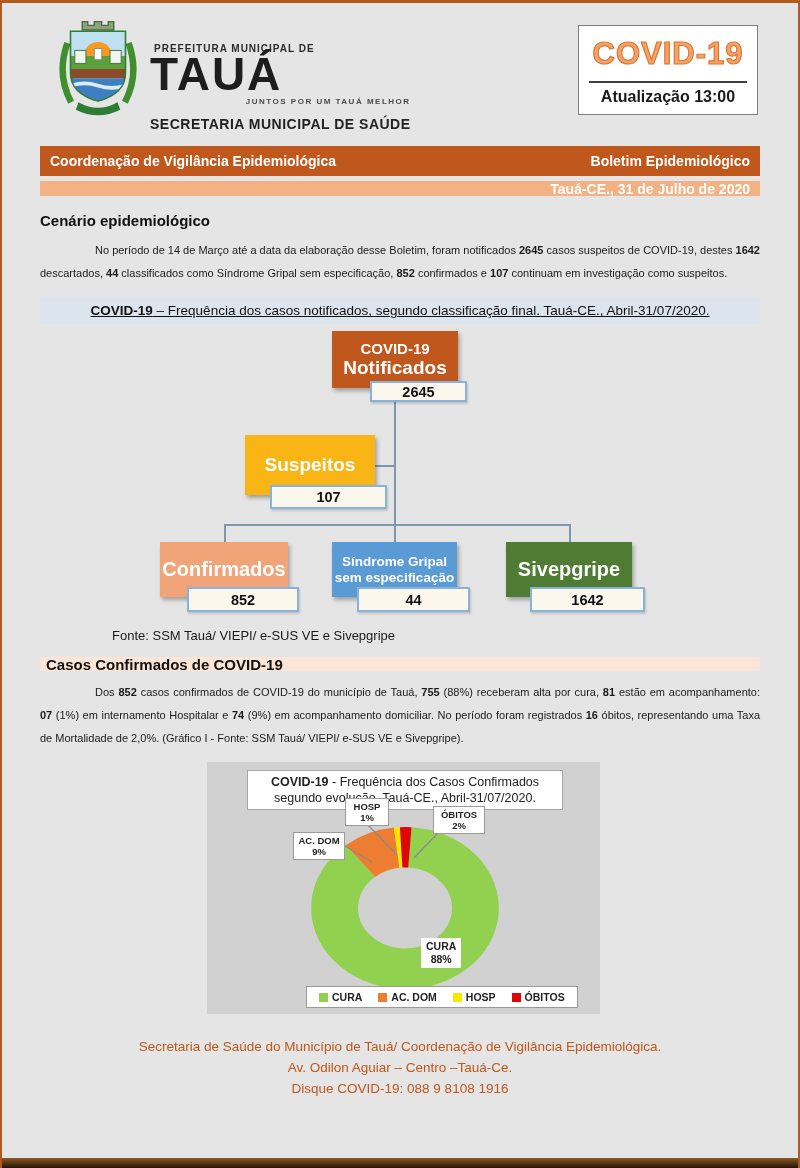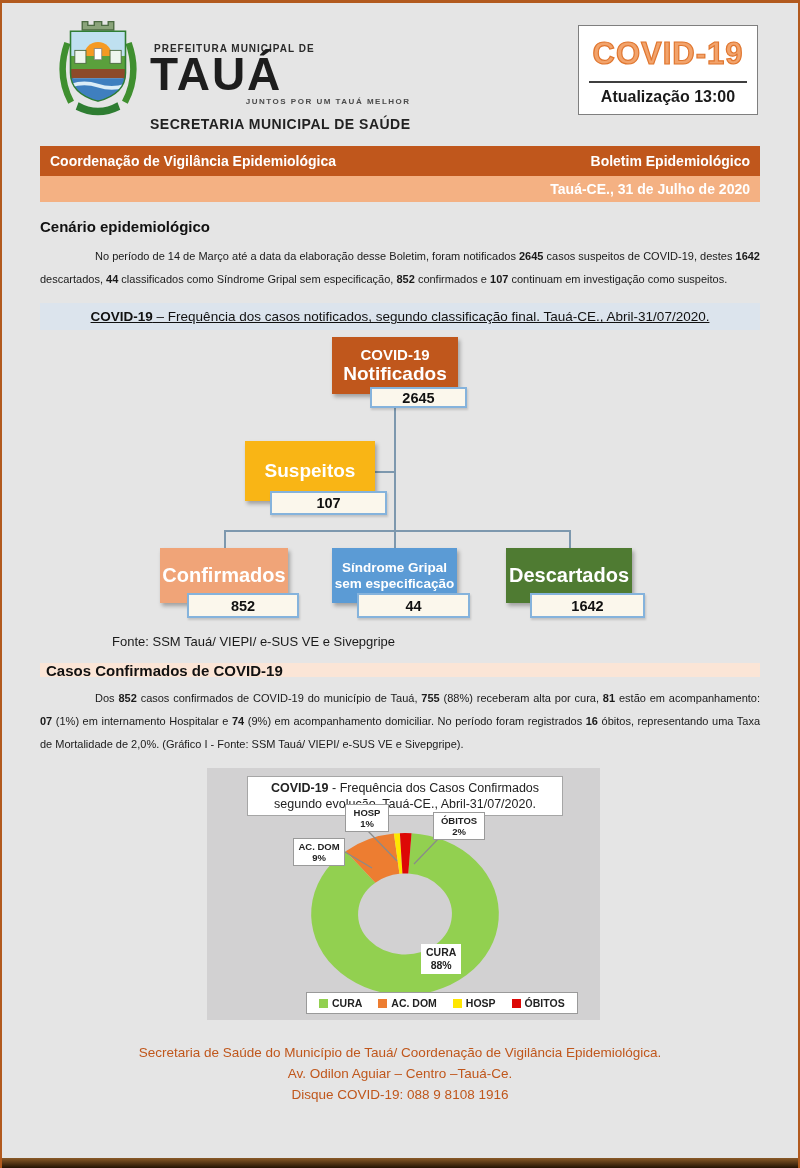--- a/index.html
+++ b/index.html
@@ -24,22 +24,22 @@
   .badge { margin-left:auto; width:180px; height:90px; border:1px solid #7f7f7f; background:#fff;
     display:flex; flex-direction:column; justify-content:space-between; padding:10px 10px 8px 10px; margin-top:8px;}
   .badge-title { font-size:31px; font-weight:bold; color:#f2a36b; letter-spacing:1px;
     -webkit-text-stroke:1.2px #e0762f; text-align:center; }
   .badge-bottom { border-top:2px solid #3f3f3f; padding-top:5px; font-size:16px; font-weight:bold; color:#1a1a1a; text-align:center;}
 
   
   .content { padding:0 38px; }
   .bar1 { margin-top:14px; background:#c0571c; color:#fff; font-weight:bold; font-size:14px;
     height:30px; display:flex; align-items:center; justify-content:space-between; padding:0 10px; }
-  .bar2 { background:#f4b183; color:#fff; font-weight:bold; font-size:14px;
-    height:26px; display:flex; align-items:center; justify-content:flex-end; padding:0 10px; }
+  .bar2 { margin-top:5px; background:#f4b183; color:#fff; font-weight:bold; font-size:14px;
+    height:15px; display:flex; align-items:center; justify-content:flex-end; padding:0 10px; }
 
   .h-section { font-size:15px; font-weight:bold; color:#111; margin-top:16px; }
   .para { margin-top:10px; font-size:11px; color:#1a1a1a; line-height:23px; text-align:justify; text-indent:55px; }
   .para b { font-weight:bold; }
 
   .info-bar { margin-top:12px; background:#dce4ed; color:#111; font-size:13.5px; height:27px;
     display:flex; align-items:center; justify-content:center;text-decoration:underline; }
 
   
   .flow { position:relative; height:300px; margin-top:2px; }
@@ -159,21 +159,21 @@
       </div>
       <div class="fc-val" style="left:147px; top:261px; width:112px; height:25px;">852</div>
 
       <div class="fc-box" style="left:292px; top:216px; width:125px; height:55px; background:#5b9bd5; font-size:13.5px; line-height:16px;">
         <div>Síndrome Gripal</div>
         <div>sem especificação</div>
       </div>
       <div class="fc-val" style="left:317px; top:261px; width:113px; height:25px;">44</div>
 
       <div class="fc-box" style="left:466px; top:216px; width:126px; height:55px; background:#4f7b32; font-size:20px;">
-        <span>Descartados</span>
+        <span>Sivepgripe</span>
       </div>
       <div class="fc-val" style="left:490px; top:261px; width:115px; height:25px;">1642</div>
     </div>
 
     <div class="fonte">Fonte: SSM Tauá/ VIEPI/ e-SUS VE e Sivepgripe</div>
 
     <div class="section-bar">Casos Confirmados de COVID-19</div>
     <p class="para"><span>Dos </span><b>852</b><span> casos confirmados de COVID-19 do município de Tauá, </span><b>755</b><span> (88%) receberam alta por cura, </span><b>81</b><span> estão em acompanhamento: </span><b>07</b><span> (1%) em internamento Hospitalar e </span><b>74</b><span> (9%) em acompanhamento domiciliar. No período foram registrados </span><b>16</b><span> óbitos, representando uma Taxa de Mortalidade de 2,0%. (Gráfico I - Fonte: SSM Tauá/ VIEPI/ e-SUS VE e Sivepgripe).</span></p>
 
     <div class="chart-panel">

